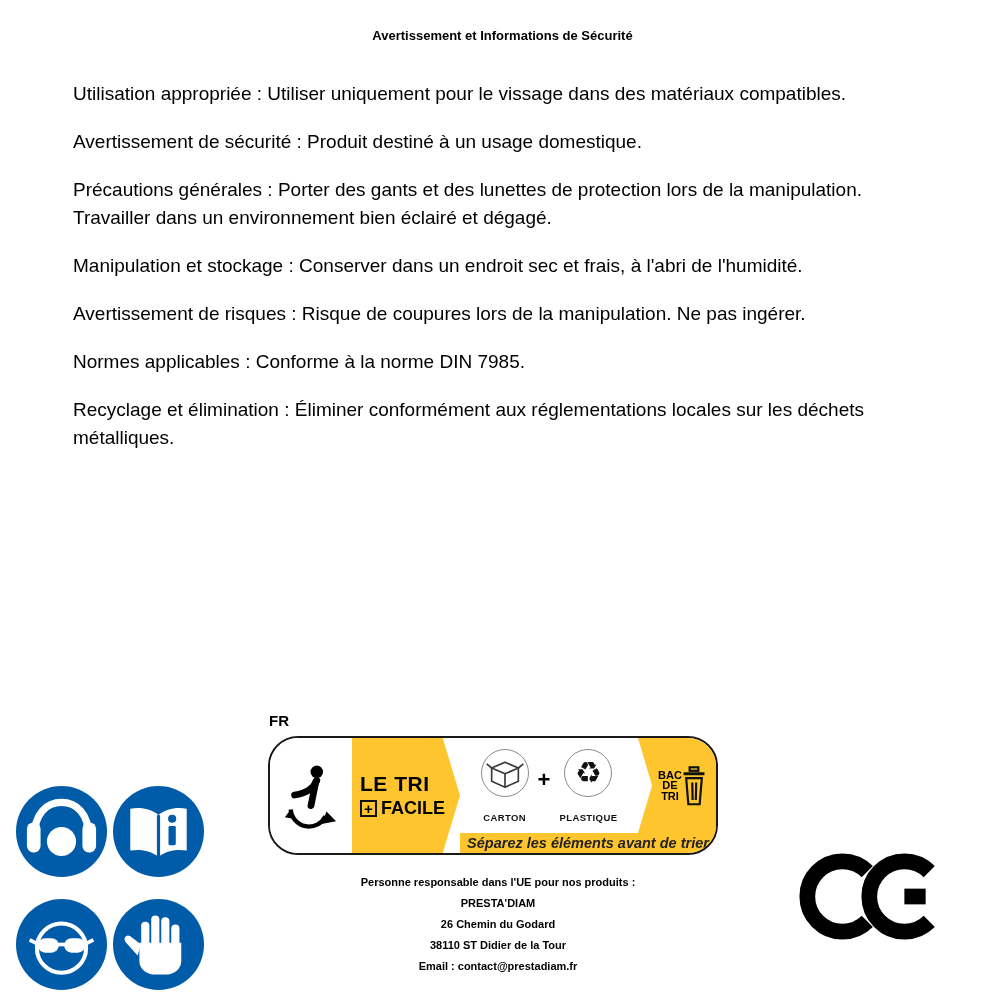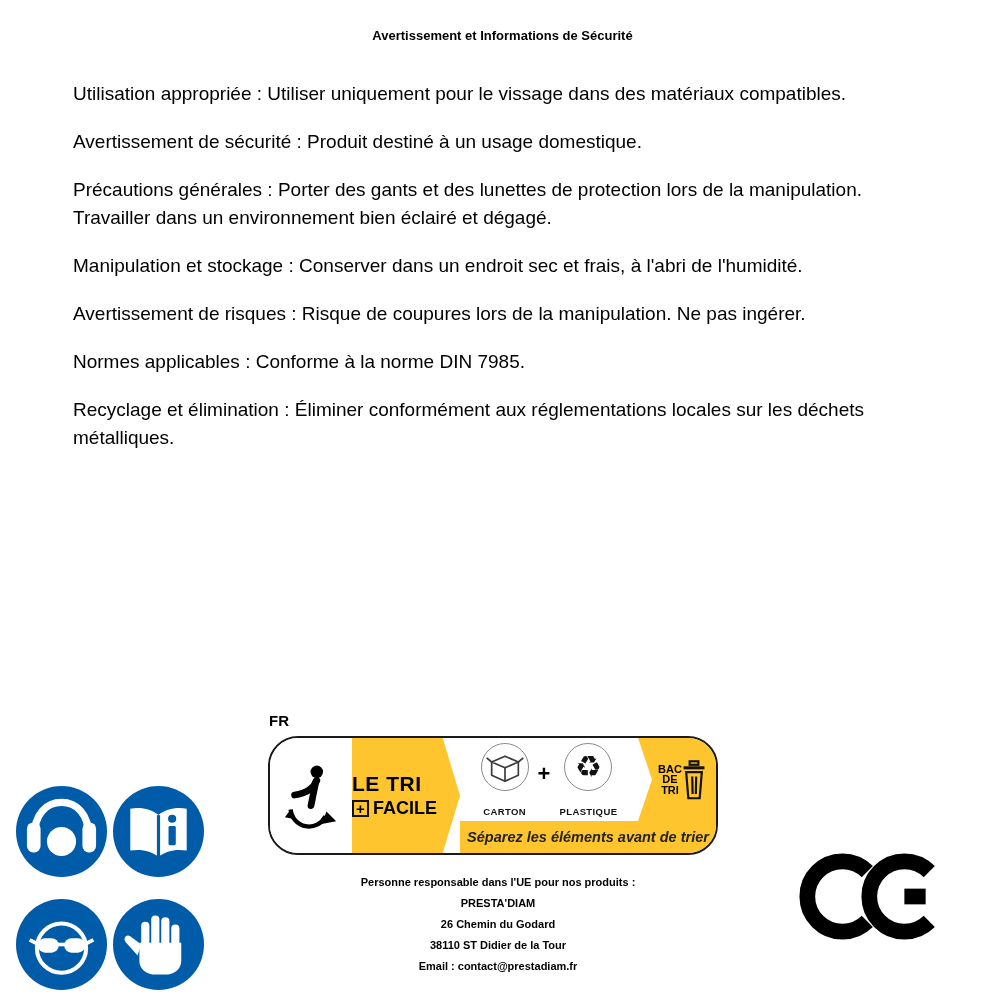--- a/index.html
+++ b/index.html
@@ -45,21 +45,21 @@
     position:absolute;left:268px;top:736px;width:450px;height:119px;
     background:#fff;border:2px solid #1a1a1a;border-radius:30px;
     display:flex;flex-direction:column;overflow:hidden;
   }
   .pill-top{flex:1;display:flex;align-items:stretch;}
   .triman-logo-zone{width:82px;display:flex;align-items:center;justify-content:center;background:#fff;}
   .letri-banner{
     width:108px;background:var(--triman-yellow);
     clip-path:polygon(0 0,84% 0,100% 50%,84% 100%,0 100%);
     display:flex;flex-direction:column;justify-content:center;
-    gap:2px;
+    padding-left:8px;gap:2px;
   }
   .letri-line1{font-size:21px;font-weight:bold;letter-spacing:.5px;}
   .letri-line2{display:flex;align-items:center;gap:4px;font-size:18px;font-weight:bold;}
   .plus-box{
     width:17px;height:17px;border:2px solid #111;
     display:inline-flex;align-items:center;justify-content:center;
     font-size:15px;font-weight:bold;line-height:1;
   }
   .right-part{flex:1;display:flex;flex-direction:column;}
   .sort-row{flex:1;display:flex;align-items:stretch;}
@@ -76,21 +76,21 @@
   .sort-plus{font-size:22px;font-weight:bold;padding-bottom:12px;}
   .recycle-glyph{font-size:30px;line-height:1;color:#111;}
   .bac-zone{
     width:78px;background:var(--triman-yellow);
     clip-path:polygon(0 0,100% 0,100% 100%,0 100%,18% 50%);
     display:flex;align-items:center;justify-content:center;
     padding-left:10px;
   }
   .bac-text{font-size:11px;font-weight:bold;line-height:10.5px;text-align:center;}
   .tagline-strip{
-    height:32px;background:var(--triman-yellow);
+    height:20px;background:var(--triman-yellow);
     display:flex;align-items:center;justify-content:center;
     font-size:14.5px;font-weight:bold;font-style:italic;color:#222;
   }
   
   .address{
     position:absolute;left:268px;top:872px;width:460px;
     text-align:center;font-weight:bold;font-size:11px;line-height:21px;
   }
   
   .ce-mark{position:absolute;left:798px;top:850px;}

